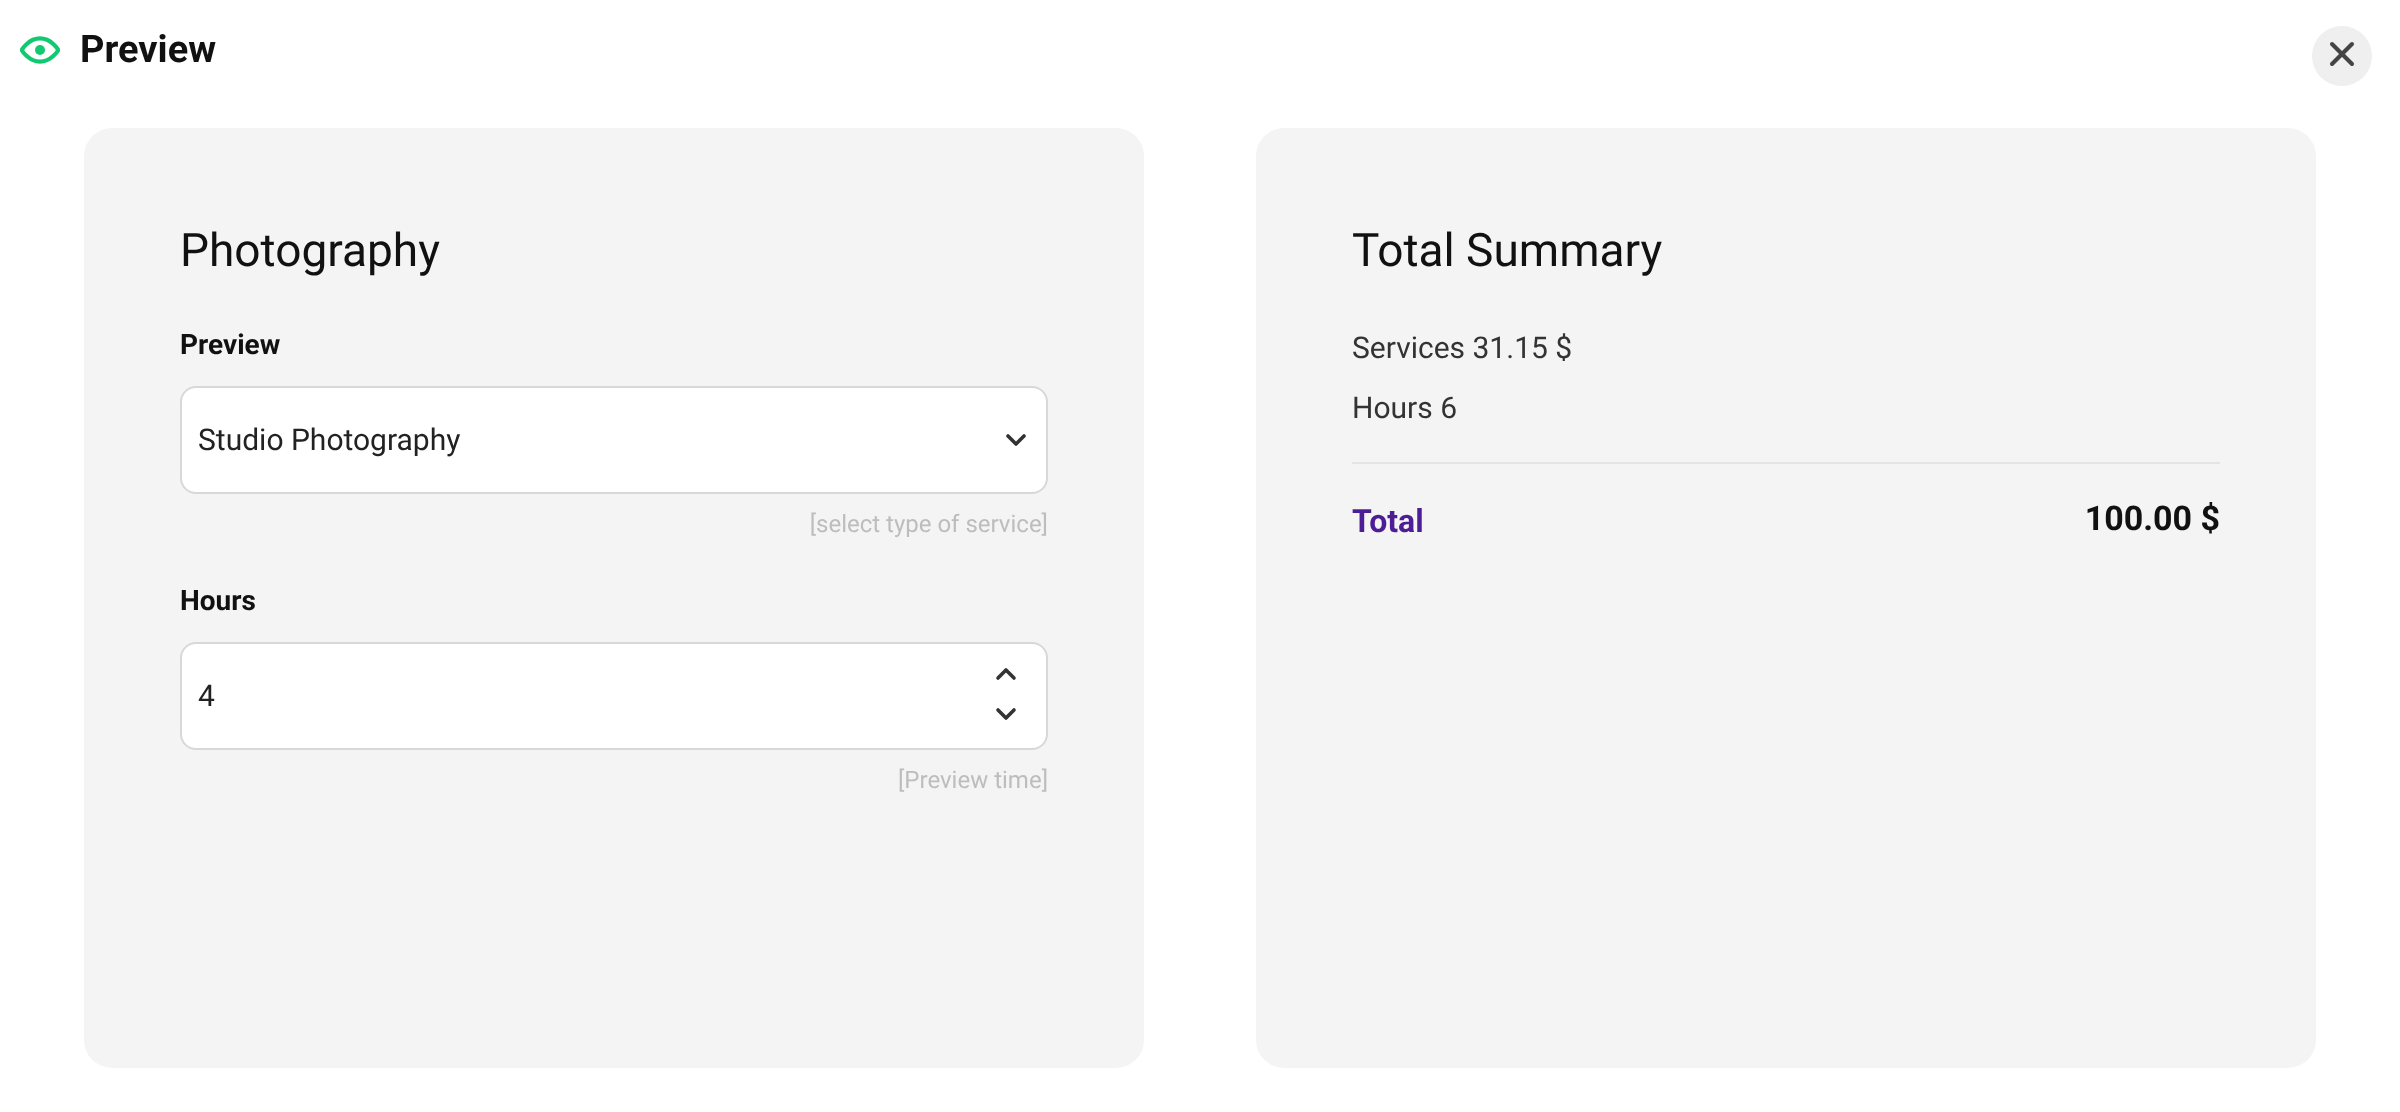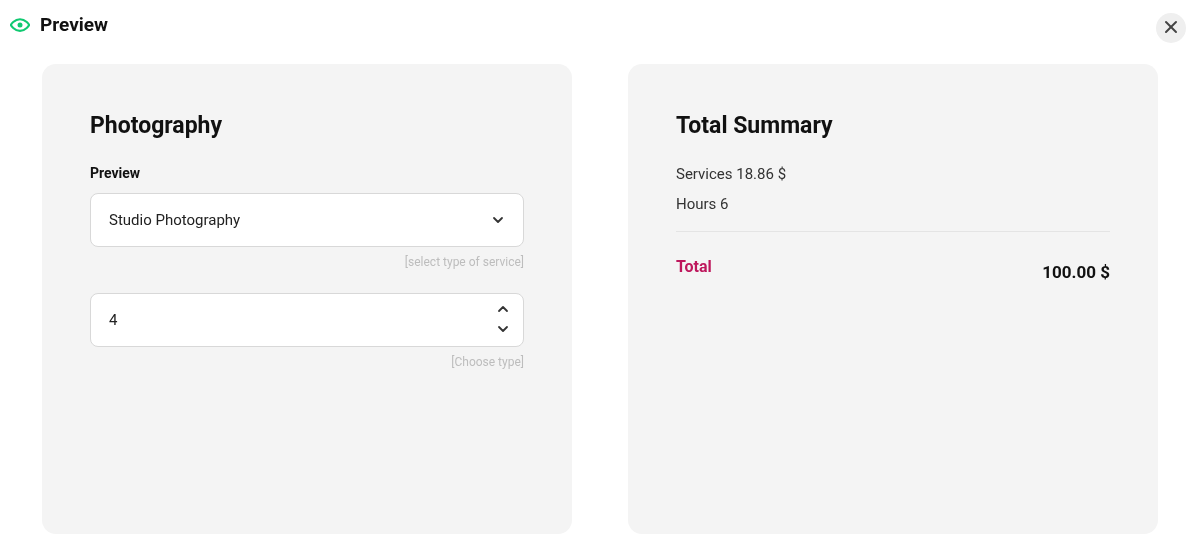--- a/index.html
+++ b/index.html
@@ -50,38 +50,38 @@
     }
     .panel {
       background: #f4f4f4;
       border-radius: 14px;
       width: 530px;
       height: 470px;
       padding: 48px 48px;
     }
     .panel-title {
       font-size: 23px;
-      font-weight: 700;
+      font-weight: 400;
       color: #111;
       margin-bottom: 26px;
     }
     .field-label {
       font-size: 14px;
       font-weight: 700;
       color: #111;
       margin-bottom: 12px;
     }
     .select-wrap, .numeric-wrap {
       background: #fff;
       border: 1px solid #d8d8d8;
       border-radius: 8px;
       height: 54px;
       display: flex;
       align-items: center;
-      padding: 0 18px;
+      padding: 0 8px;
       position: relative;
       cursor: pointer;
     }
     .select-value {
       font-size: 15px;
       color: #222;
       flex: 1;
     }
     .chevron { display: flex; align-items: center; }
     .chevron svg { width: 14px; height: 14px; }
@@ -126,27 +126,26 @@
       margin: 18px 0 18px 0;
     }
     .total-row {
       display: flex;
       justify-content: space-between;
       align-items: center;
     }
     .total-label {
       font-size: 16px;
       font-weight: 700;
-      color: #be185d;
+      color: #4c1d95;
     }
     .total-amount {
       font-size: 17px;
       font-weight: 700;
       color: #111;
-      margin-top: 12px;
     }
   </style>
 </head>
 <body>
 
 <div class="header">
   <span class="eye-icon">
     <svg viewBox="0 0 24 24" fill="none" stroke="#10c971" stroke-width="2.5">
       <path d="M1 12s4-7 11-7 11 7 11 7-4 7-11 7S1 12 1 12z"></path>
       <circle cx="12" cy="12" r="3" fill="#10c971" stroke="none"></circle>
@@ -173,45 +172,46 @@
     <div class="select-wrap">
       <span class="select-value">Studio Photography</span>
       <span class="chevron">
         <svg viewBox="0 0 14 14" fill="none" stroke="#333" stroke-width="1.8" stroke-linecap="round" stroke-linejoin="round">
           <polyline points="3 5 7 9 11 5"></polyline>
         </svg>
       </span>
     </div>
     <div class="hint">[select type of service]</div>
 
+    <div class="field-label">Hours</div>
     <div class="numeric-wrap">
       <span class="numeric-value">4</span>
       <div class="stepper">
         <div>
           <span>
             <svg viewBox="0 0 14 14" fill="none" stroke="#333" stroke-width="1.8" stroke-linecap="round" stroke-linejoin="round">
               <polyline points="3 9 7 5 11 9"></polyline>
             </svg>
           </span>
         </div>
         <div>
           <span>
             <svg viewBox="0 0 14 14" fill="none" stroke="#333" stroke-width="1.8" stroke-linecap="round" stroke-linejoin="round">
               <polyline points="3 5 7 9 11 5"></polyline>
             </svg>
           </span>
         </div>
       </div>
     </div>
-    <div class="hint">[Choose type]</div>
+    <div class="hint">[Preview time]</div>
   </div>
 
   <div class="panel summary-panel">
     <div class="panel-title">Total Summary</div>
-    <div class="summary-line">Services 18.86 $</div>
+    <div class="summary-line">Services 31.15 $</div>
     <div class="summary-line">Hours 6</div>
     <hr class="divider">
     <div class="total-row">
       <span class="total-label">Total</span>
       <span class="total-amount">100.00 $</span>
     </div>
   </div>
 
 </div>
 

